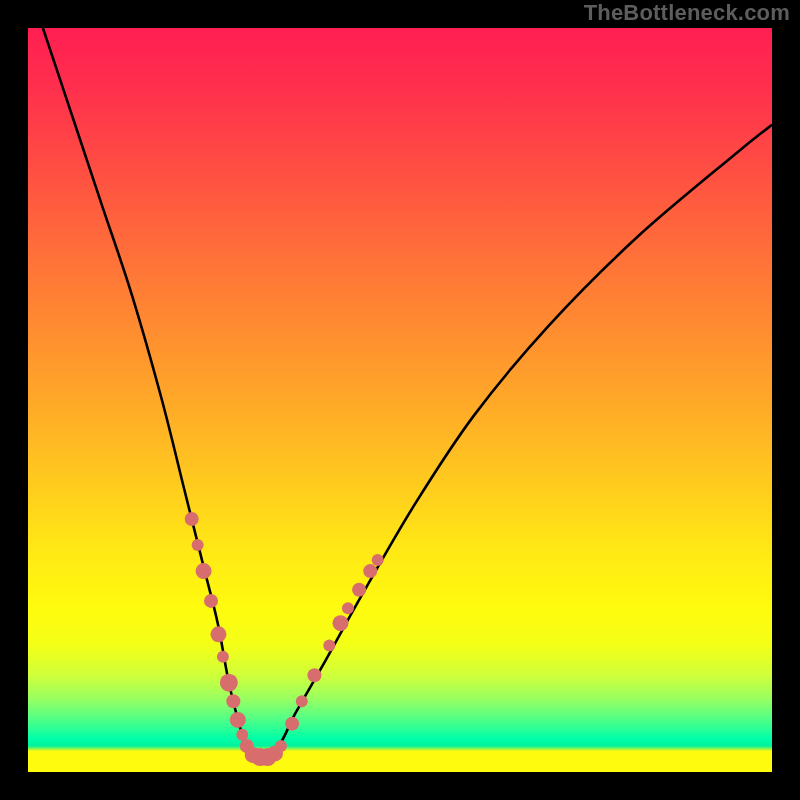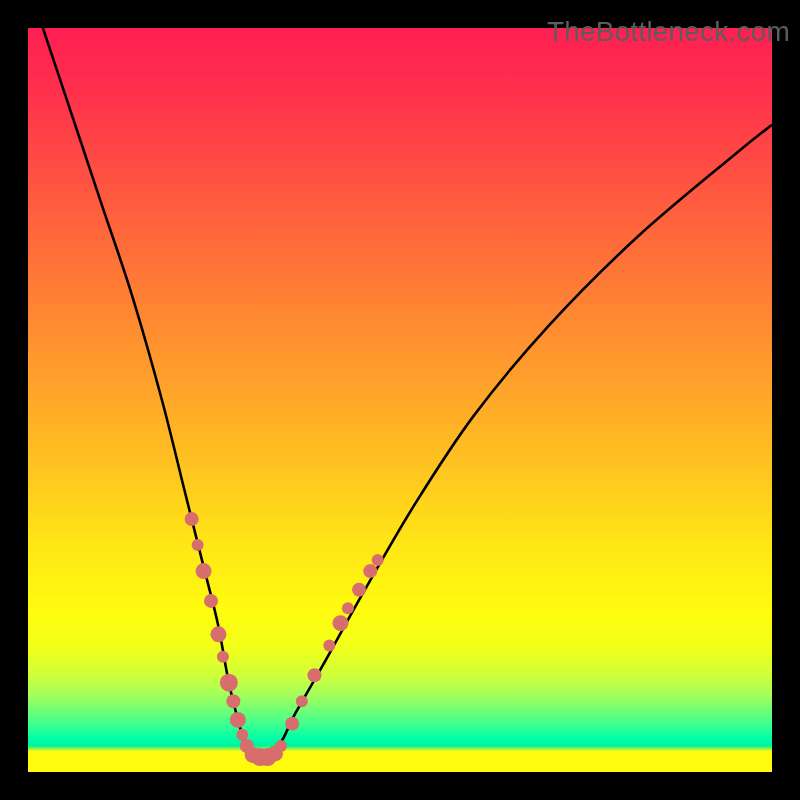--- a/index.html
+++ b/index.html
@@ -41,26 +41,26 @@
       #5cff82 92.5%,
       #21ff9a 94.5%,
       #00ffa8 95.5%,
       #00f29e 96.5%,
       #fffb0e 97.2%,
       #fffb0e 100%
     );
   }
   .watermark {
     position: absolute;
-    top: 16px;
+    top: 0;
     right: 10px;
     color: #5d5d5d;
-    font-size: 28px;
+    font-size: 22px;
     letter-spacing: 0.2px;
-    font-weight: 400;
+    font-weight: 700;
     user-select: none;
   }
   svg.curve {
     position: absolute;
     left: 0;
     top: 0;
     width: 744px;
     height: 744px;
     overflow: visible;
   }

